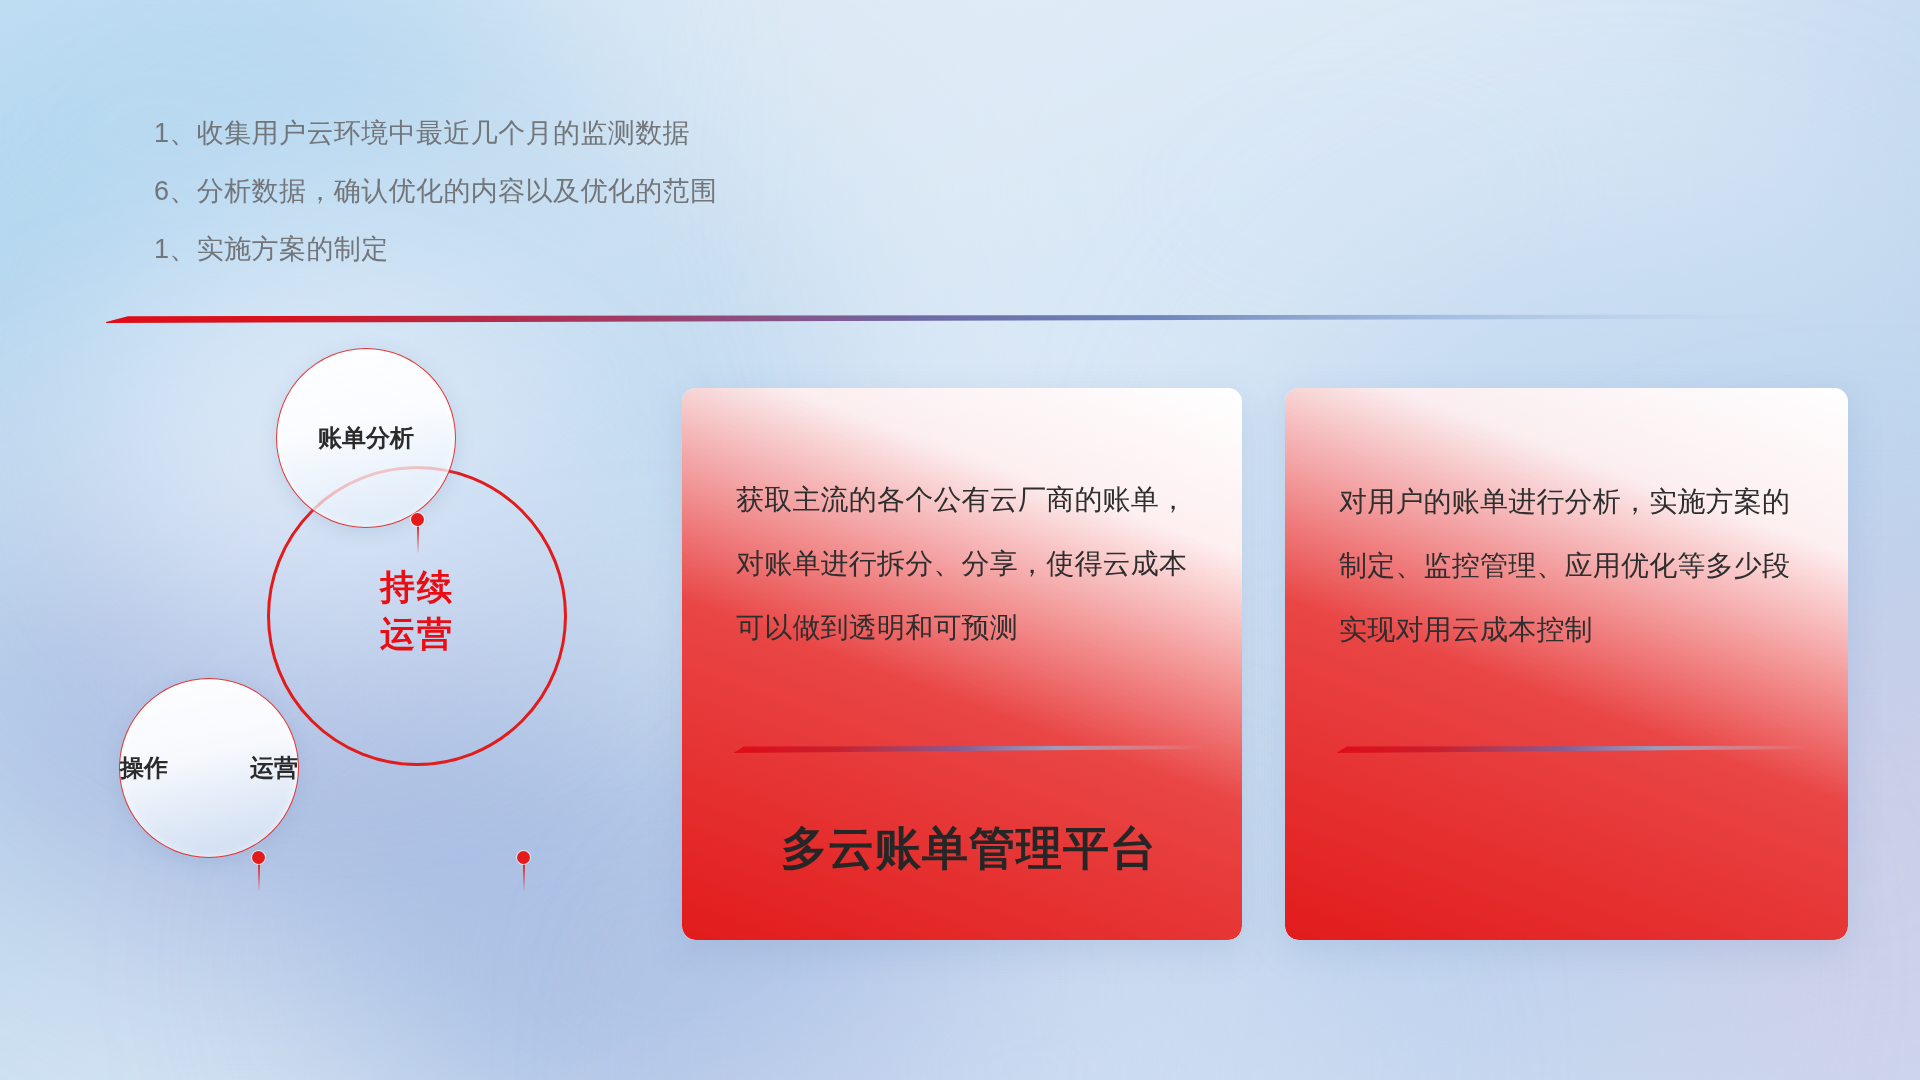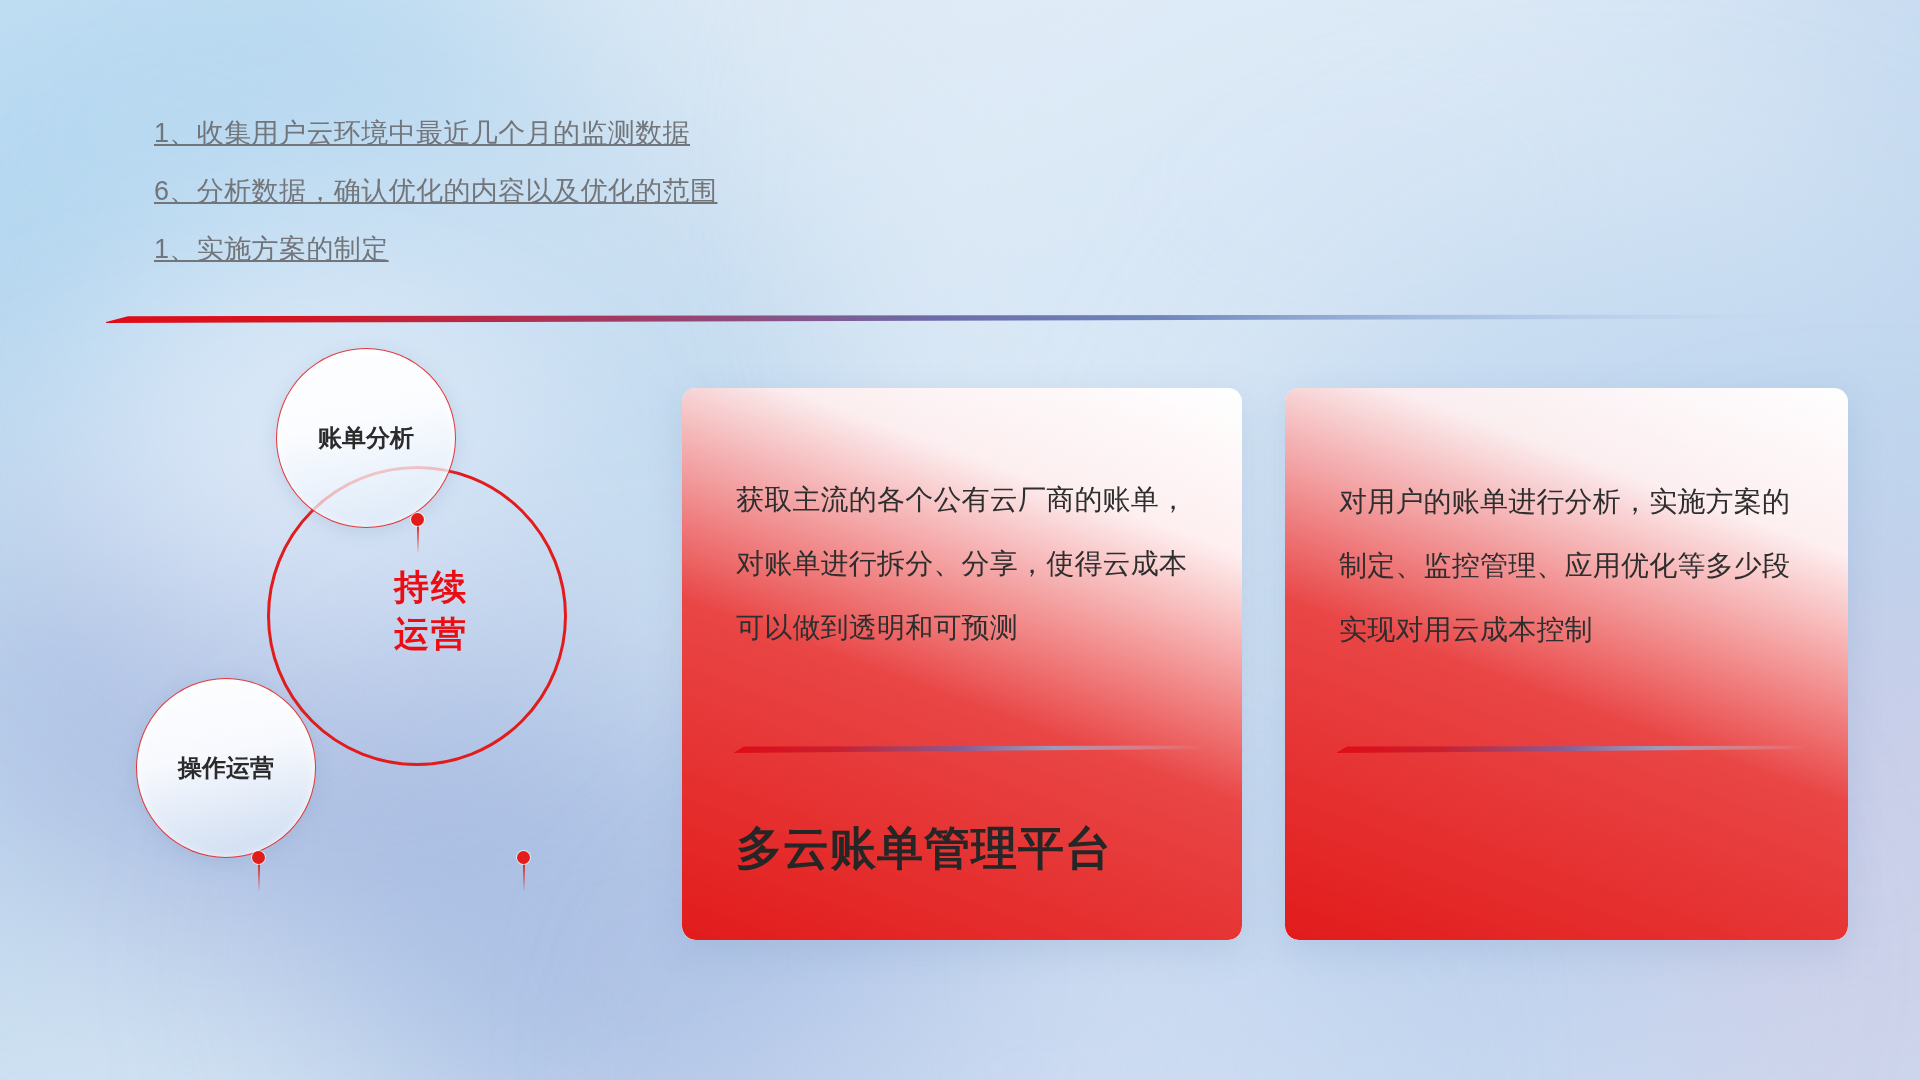--- a/index.html
+++ b/index.html
@@ -30,21 +30,21 @@
   .b10{ left:720px; top:880px; width:620px; height:380px; background:rgba(196,214,240,.6);}
   .bg-sheen{
     position:absolute; inset:0;
     background:linear-gradient(160deg, rgba(255,255,255,.34) 0%, rgba(255,255,255,0) 38%, rgba(255,255,255,0) 70%, rgba(255,255,255,.18) 100%);
   }
 
   
   #page{ position:absolute; inset:0; z-index:2; }
 
   
-  .bullets{ position:absolute; color:#72757a; font-size:27px; line-height:1; white-space:nowrap;text-decoration:underline; }
+  .bullets{ position:absolute; color:#72757a; font-size:27px; line-height:1; white-space:nowrap; }
   .bullets .row{ margin-bottom:31px; letter-spacing:.4px; }
   .col-a{ left:154px; top:120px; }
   .col-b{ left:1013px; top:159px; }
 
   
   .divider{ position:absolute; left:106px; top:311px; width:1700px; height:12px; }
 
   
   .venn{ position:absolute; left:100px; top:348px; width:560px; height:600px; }
   .ring{
@@ -53,33 +53,33 @@
   }
   .bub{
     position:absolute; border-radius:50%;
     background:linear-gradient(168deg, rgba(255,255,255,.97) 0%, rgba(252,253,255,.93) 42%, rgba(236,244,252,.70) 78%, rgba(226,238,250,.55) 100%);
     border:1.6px solid rgba(226,27,27,.88);
     box-shadow:0 4px 18px rgba(120,150,190,.25), inset 0 2px 10px rgba(255,255,255,.9);
     display:flex; align-items:center; justify-content:center;
     color:#2b2b2b; font-weight:bold; font-size:24px; line-height:1.32; text-align:center;
   }
   .bub-top{ left:176px; top:0px; width:180px; height:180px; }
-  .bub-left{ left:36px; top:330px; width:180px; height:180px; }
+  .bub-left{ left:19px; top:330px; width:180px; height:180px;justify-content:space-between; }
   .bub-right{ left:325px; top:330px; width:180px; height:180px; }
   .dot{ position:absolute; width:13px; height:13px; border-radius:50%; background:#e21b1b;
         box-shadow:0 0 0 1px rgba(255,255,255,.6); }
   .d-top{ left:311px; top:165px; }
   .d-left{ left:152px; top:503px; }
   .d-right{ left:417px; top:503px; }
   .tail{ position:absolute; width:2px; background:linear-gradient(#e21b1b, rgba(226,27,27,0)); }
   .t-top{ left:317px; top:176px; height:30px; }
   .t-left{ left:158px; top:514px; height:30px; }
   .t-right{ left:423px; top:514px; height:30px; }
   .venn-center{
-    position:absolute; left:181px; top:215px; width:300px;
+    position:absolute; left:167px; top:215px; width:300px;
     text-align:center; color:#ea0d13; font-weight:bold; font-size:35px; line-height:1.35;
     letter-spacing:2px;
   }
 
   
   .card{
     position:absolute; top:388px; height:552px; border-radius:14px;
     background:linear-gradient(158deg, rgba(255,255,255,.62) 0%, rgba(250,252,255,.86) 30%, rgba(255,255,255,.96) 62%, #ffffff 100%);
     box-shadow:0 10px 34px rgba(110,140,185,.22);
     overflow:hidden;
@@ -92,21 +92,21 @@
   }
   .card-1{ left:682px; width:560px;font-family:Liberation Mono, monospace; }
   .card-2{ left:1285px; width:563px; }
   .card-body{
     position:absolute; left:54px; right:46px; top:82px;
     font-size:28px; line-height:2.28; color:#2e2e2e; letter-spacing:.2px;
   }
   .card-rule{ position:absolute; left:52px; right:38px; top:356px; height:9px; }
   .card-title{
     position:absolute; left:54px; right:40px; top:430px;
-    font-size:46px; font-weight:bold; color:#262626; letter-spacing:1px; 
+    font-size:46px; font-weight:bold; color:#262626; letter-spacing:1px; text-align:center;
   }
 </style>
 </head>
 <body>
 
 <div id="bg">
   <div class="bg-base"></div>
   <div class="blob b1"></div>
   <div class="blob b2"></div>
   <div class="blob b3"></div>

